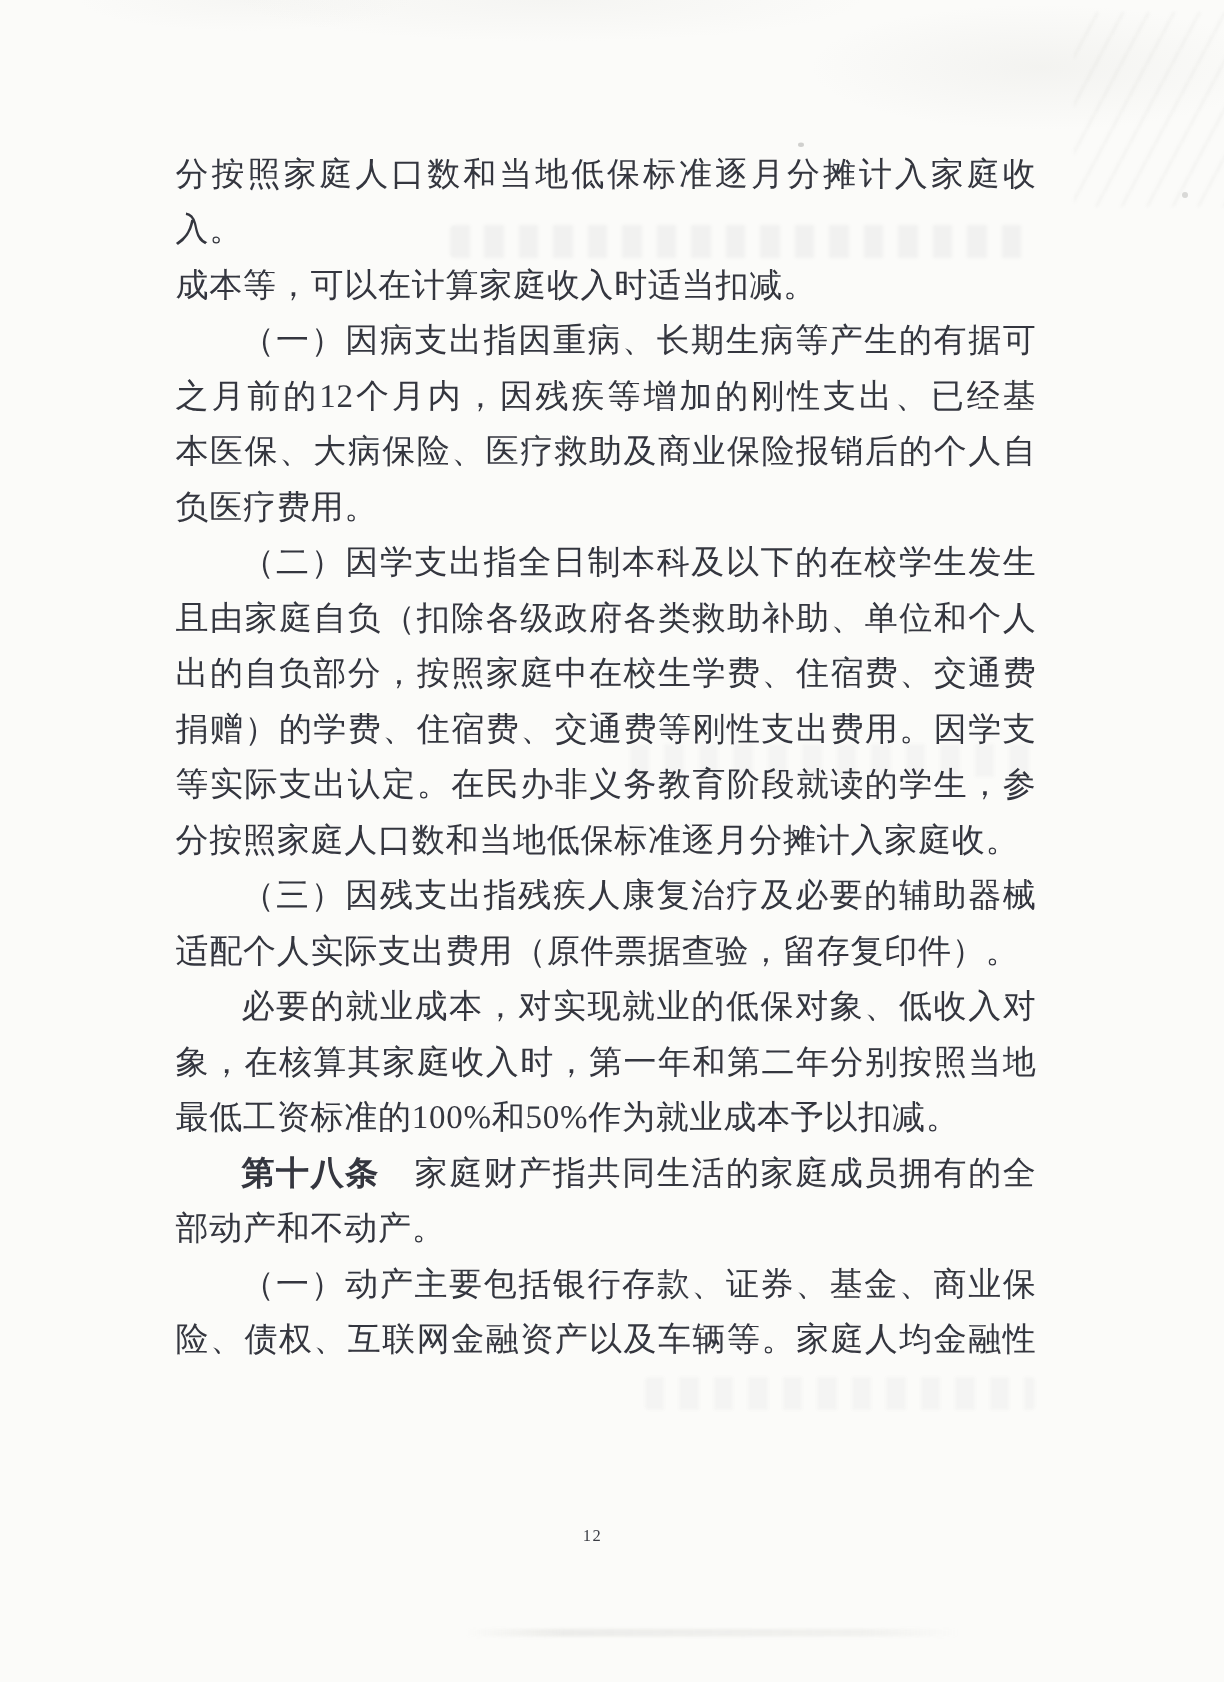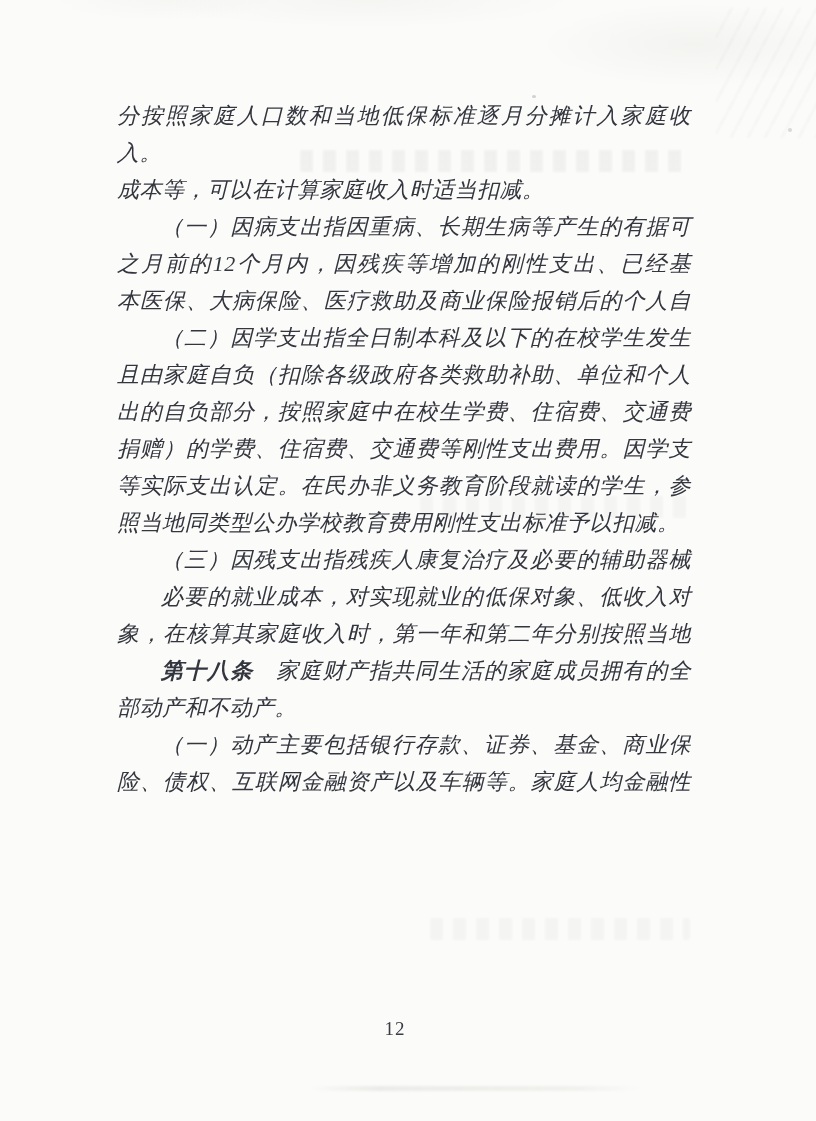--- a/index.html
+++ b/index.html
@@ -32,39 +32,38 @@
     font-size: 22px;
     line-height: 37px;
     color: #34363f;
     letter-spacing: 0.5px;
   }
   .line {
     text-align: justify;
     text-align-last: left;
     white-space: nowrap;
     height: 37px;
-    font-style: italic;
   }
   .line.fill {
     white-space: normal;
     text-align-last: justify;
   }
   .line.indent {
     text-indent: 44px;
   }
   .seg.bold {
     font-weight: 700;
   }
   .page-number {
     position: absolute;
     left: 0;
     top: 1018px;
     width: 790px;
     text-align: center;
-    font-size: 19px;
+    font-size: 11px;
     color: #3a3c44;
     letter-spacing: 1px;
   }
   
   .artifact { position: absolute; pointer-events: none; }
   .art-corner-streaks {
     top: 8px; right: -10px; width: 110px; height: 130px;
     background: repeating-linear-gradient(118deg,
       transparent 0px, transparent 13px,
       rgba(168,168,160,0.16) 13px, rgba(168,168,160,0.16) 15px);
@@ -110,28 +109,31 @@
 <div class="artifact art-speck-2"></div>
 <div class="artifact art-bottom-smudge"></div>
 
 <div class="doc-body">
     <div class="line fill"><span class="seg">分按照家庭人口数和当地低保标准逐月分摊计入家庭收</span></div>
     <div class="line"><span class="seg">入。</span></div>
     <div class="line"><span class="seg">成本等，可以在计算家庭收入时适当扣减。</span></div>
     <div class="line indent fill"><span class="seg">（一）因病支出指因重病、长期生病等产生的有据可</span></div>
     <div class="line fill"><span class="seg">之月前的12个月内，因残疾等增加的刚性支出、已经基</span></div>
     <div class="line fill"><span class="seg">本医保、大病保险、医疗救助及商业保险报销后的个人自</span></div>
+    <div class="line"><span class="seg">负医疗费用。</span></div>
     <div class="line indent fill"><span class="seg">（二）因学支出指全日制本科及以下的在校学生发生</span></div>
     <div class="line fill"><span class="seg">且由家庭自负（扣除各级政府各类救助补助、单位和个人</span></div>
     <div class="line fill"><span class="seg">出的自负部分，按照家庭中在校生学费、住宿费、交通费</span></div>
     <div class="line fill"><span class="seg">捐赠）的学费、住宿费、交通费等刚性支出费用。因学支</span></div>
     <div class="line fill"><span class="seg">等实际支出认定。在民办非义务教育阶段就读的学生，参</span></div>
-    <div class="line"><span class="seg">照当地同类型公办学校教育费用刚性支出标准予以扣减。</span></div>
+    <div class="line"><span class="seg">分按照家庭人口数和当地低保标准逐月分摊计入家庭收。</span></div>
     <div class="line indent fill"><span class="seg">（三）因残支出指残疾人康复治疗及必要的辅助器械</span></div>
+    <div class="line"><span class="seg">适配个人实际支出费用（原件票据查验，留存复印件）。</span></div>
     <div class="line indent fill"><span class="seg">必要的就业成本，对实现就业的低保对象、低收入对</span></div>
     <div class="line fill"><span class="seg">象，在核算其家庭收入时，第一年和第二年分别按照当地</span></div>
+    <div class="line"><span class="seg">最低工资标准的100%和50%作为就业成本予以扣减。</span></div>
     <div class="line indent fill"><span class="seg bold">第十八条</span><span class="seg">　家庭财产指共同生活的家庭成员拥有的全</span></div>
     <div class="line"><span class="seg">部动产和不动产。</span></div>
     <div class="line indent fill"><span class="seg">（一）动产主要包括银行存款、证券、基金、商业保</span></div>
     <div class="line fill"><span class="seg">险、债权、互联网金融资产以及车辆等。家庭人均金融性</span></div>
   </div>
 
 <div class="page-number">12</div>
 
 </body></html>

